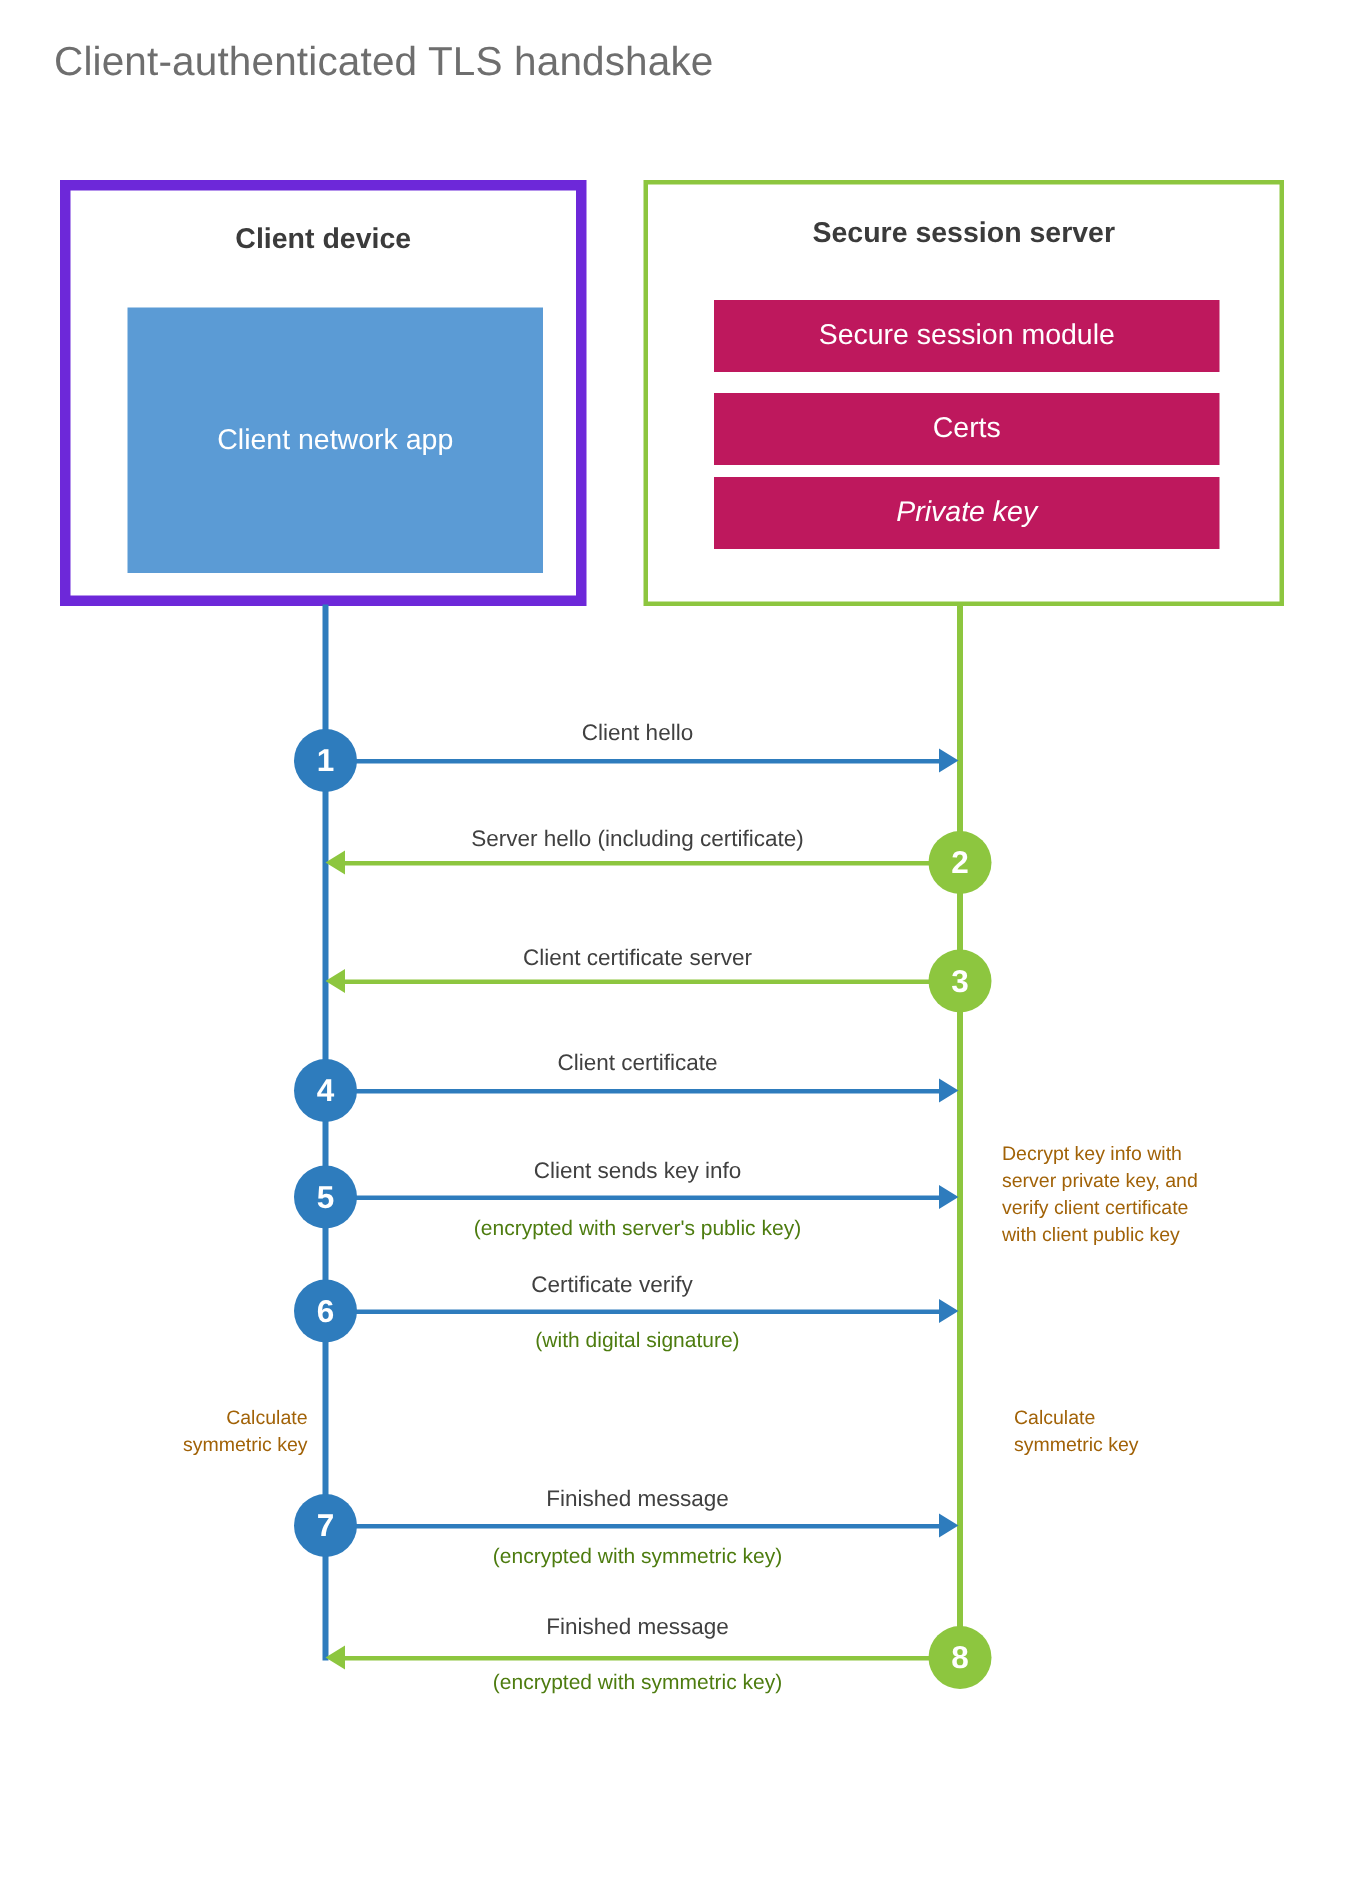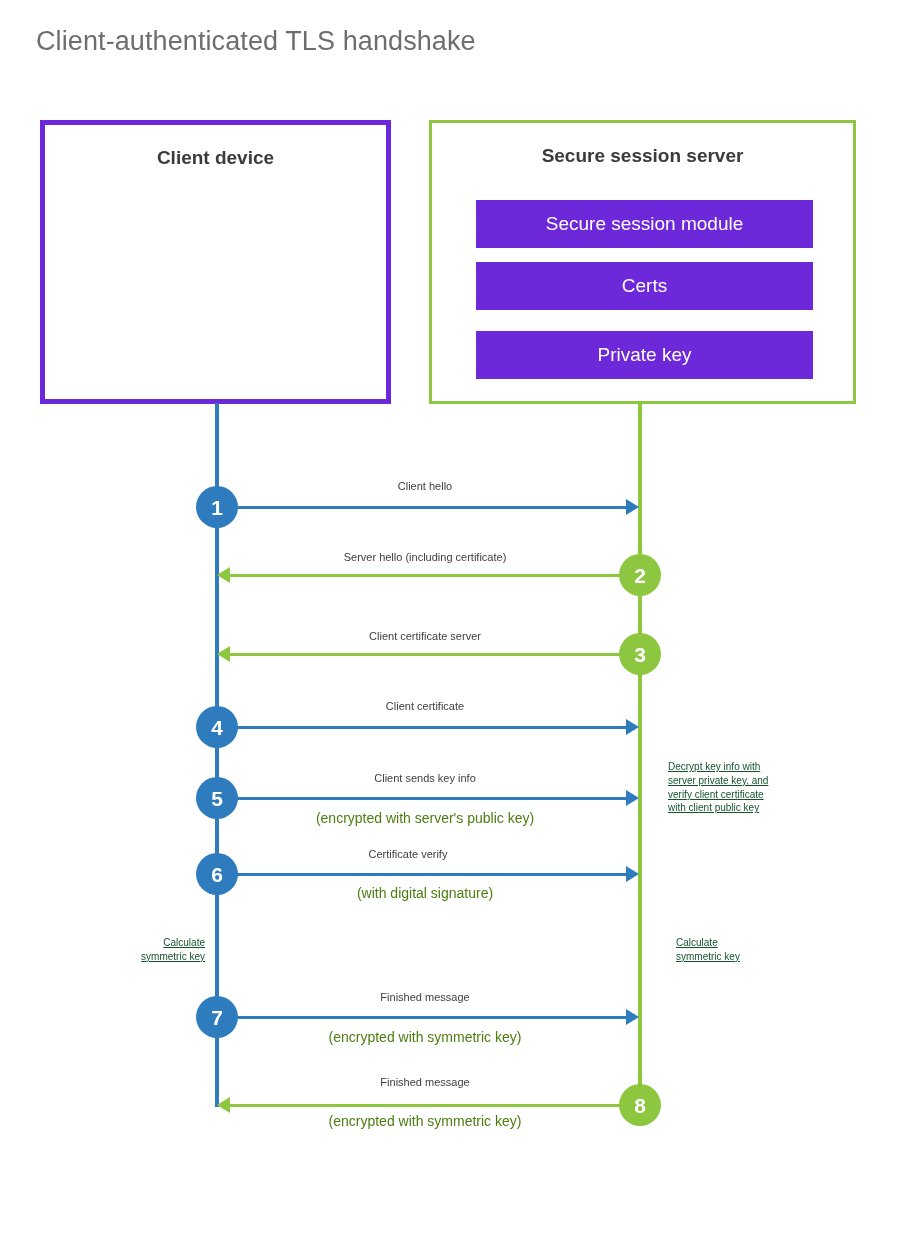--- a/index.html
+++ b/index.html
@@ -39,21 +39,21 @@
   .actor-box {
     position: absolute;
     background: #ffffff;
     box-sizing: border-box;
   }
   .actor-box.client {
     left: 40px;
     top: 120px;
     width: 351px;
     height: 284px;
-    border: 5px solid #6d28d9;
+    border: 7px solid #6d28d9;
   }
   .actor-box.server {
     left: 429px;
     top: 120px;
     width: 427px;
     height: 284px;
     border: 3px solid #8dc63f;
   }
   .actor-title {
     position: absolute;
@@ -82,25 +82,25 @@
     left: 38px;
     top: 78px;
     width: 277px;
     height: 177px;
     background: #5b9bd5;
   }
   .inner-block.srv-bar {
     left: 44px;
     width: 337px;
     height: 48px;
-    background: #6d28d9;
+    background: #be185d;
   }
   .inner-block.srv-bar-1 { top: 77px; }
   .inner-block.srv-bar-2 { top: 139px; }
-  .inner-block.srv-bar-3 { top: 208px; }
+  .inner-block.srv-bar-3 { top: 195px; font-style: italic; }
 
   
   .lifeline {
     position: absolute;
     width: 4px;
   }
   .lifeline.client {
     left: 215px;
     top: 403px;
     height: 704px;
@@ -145,51 +145,51 @@
     font-weight: bold;
     line-height: 1;
   }
   .step-circle.blue { background: #2e7cbd; }
   .step-circle.green { background: #8dc63f; }
 
   
   .msg-label {
     position: absolute;
     text-align: center;
-    font-size: 11px;
+    font-size: 15px;
     color: #404040;
     white-space: nowrap;
   }
   .msg-sublabel {
     position: absolute;
     text-align: center;
     font-size: 14px;
     color: #4d7c0f;
     white-space: nowrap;
   }
 
   .side-note {
     position: absolute;
-    font-size: 10px;
+    font-size: 13px;
     line-height: 1.38;
-    color: #14532d;
-    text-decoration: underline;
+    color: #a16207;
   }
   .side-note.left-note { text-align: right; }
   .side-note.right-note { text-align: left; }
 </style>
 </head>
 <body>
 
 <div id="stage">
 
   <div class="diagram-title">Client-authenticated TLS handshake</div>
 
   <div class="actor-box client">
     <div class="actor-title">Client device</div>
+    <div class="inner-block client-app">Client network app</div>
   </div>
 
   <div class="actor-box server">
     <div class="actor-title">Secure session server</div>
     <div class="inner-block srv-bar srv-bar-1">Secure session module</div>
     <div class="inner-block srv-bar srv-bar-2">Certs</div>
     <div class="inner-block srv-bar srv-bar-3">Private key</div>
   </div>
 
   <div class="lifeline client"></div>

